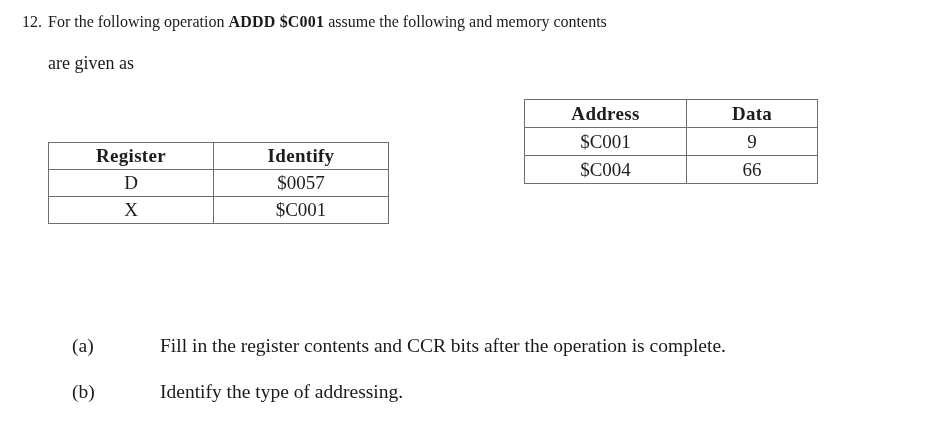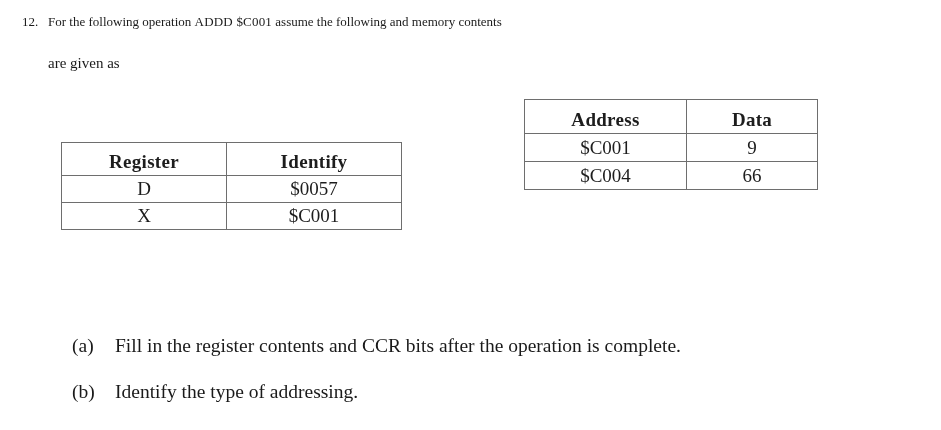--- a/index.html
+++ b/index.html
@@ -20,40 +20,40 @@
   
   .question-block {
     position: absolute;
     left: 22px;
     top: 9px;
     width: 900px;
   }
   .q-line {
     display: flex;
     align-items: flex-start;
-    font-size: 13px;
+    font-size: 16px;
     line-height: 26px;
     white-space: nowrap;
   }
   .q-number {
     width: 26px;
     flex: 0 0 26px;
     text-align: left;
   }
   .q-text {
     flex: 1 1 auto;
   }
   .q-cont {
     margin-top: 15px;
     padding-left: 26px;
-    font-size: 15px;
+    font-size: 18px;
     line-height: 26px;
   }
   .bold-op {
-    font-weight: normal;
+    font-weight: bold;
     letter-spacing: 0.2px;
   }
 
   
   table.sheet {
     position: absolute;
     border-collapse: collapse;
     font-size: 19px;
     background: #ffffff;
     table-layout: fixed;
@@ -71,26 +71,25 @@
   table.sheet th {
     font-weight: normal;
   }
   table.sheet th span,
   table.sheet td span {
     display: inline-block;
   }
   .hdr-cell span {
     font-weight: bold;
     letter-spacing: 0.3px;
-    margin-top: 6px;
   }
 
   
   #register-table {
-    left: 61px;
+    left: 48px;
     top: 142px;
     width: 340px;
   }
   #register-table col.c1 { width: 165px; }
   #register-table col.c2 { width: 175px; }
   #register-table td, #register-table th { height: 26px; line-height: 26px; }
 
   
   #memory-table {
     left: 524px;
@@ -117,20 +116,21 @@
   }
   .sub-line + .sub-line {
     margin-top: 20px;
   }
   .sub-label {
     width: 43px;
     flex: 0 0 43px;
   }
   .sub-text {
     flex: 1 1 auto;
+    margin-left: 45px;
   }
 </style>
 </head>
 <body>
 
 <div class="question-block">
   <div class="q-line">
     <span class="q-number">12.</span>
     <span class="q-text"><span>For the following operation</span>&nbsp;<span class="bold-op">ADDD $C001</span>&nbsp;<span>assume the following and memory contents</span></span>
   </div>

